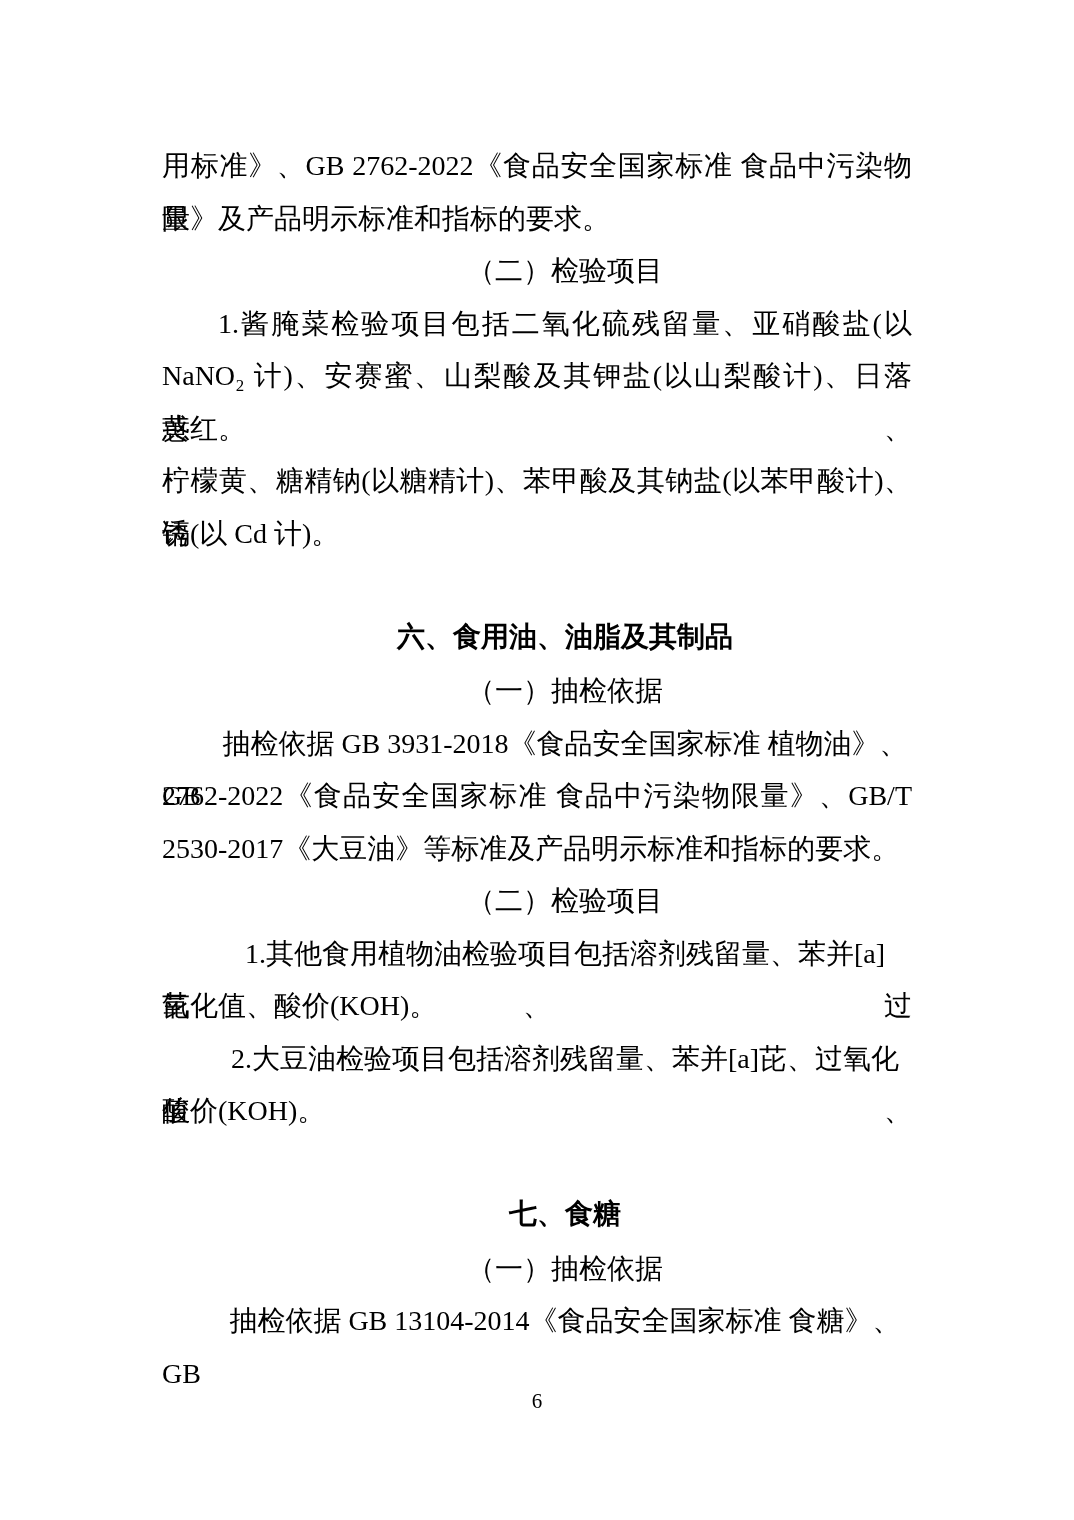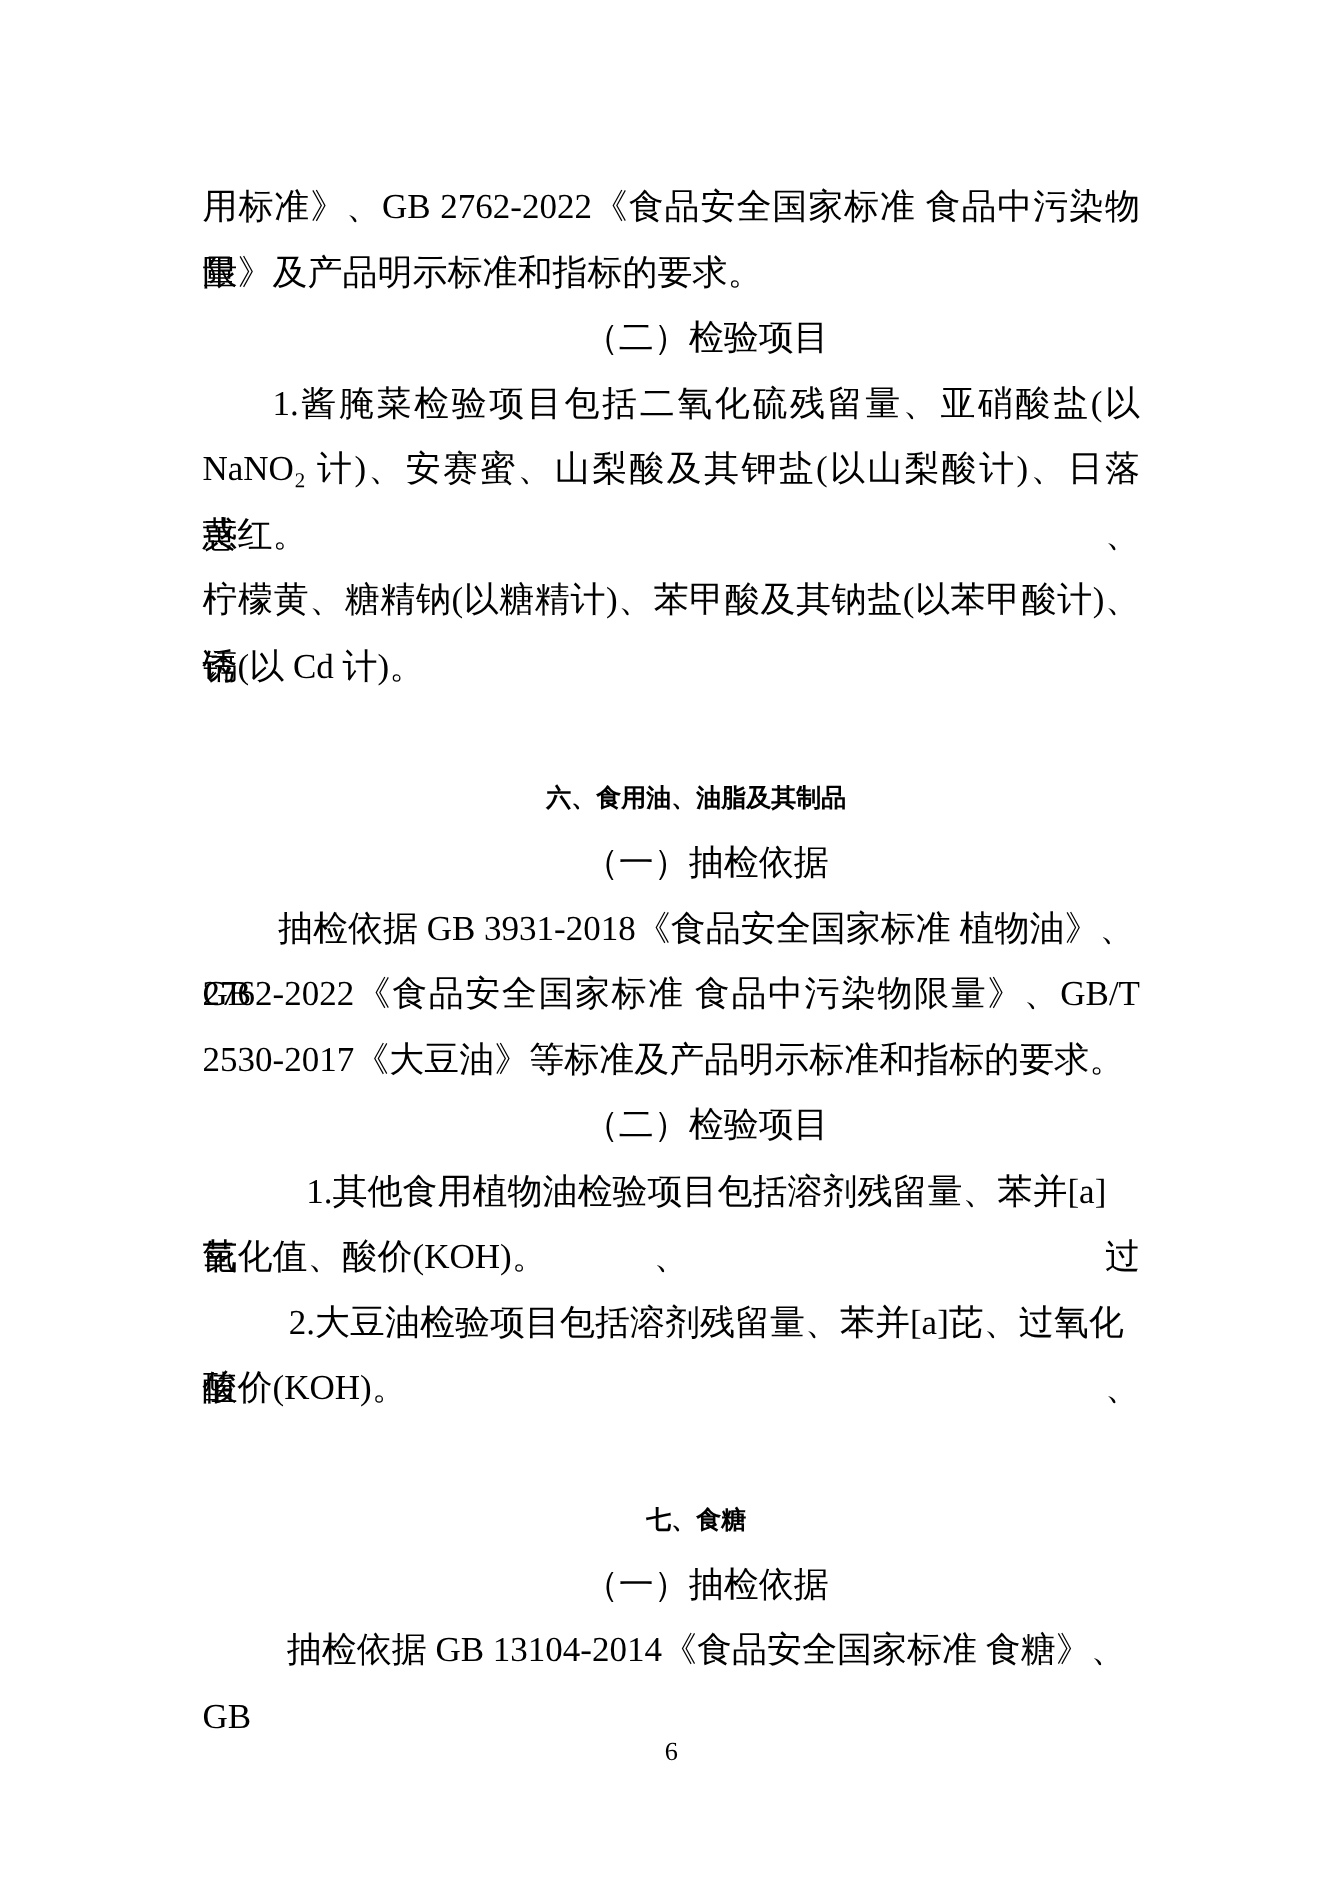--- a/index.html
+++ b/index.html
@@ -33,23 +33,23 @@
   
   .j {
     white-space: normal;
     text-align: justify;
     text-align-last: justify;
   }
   
   .ind { text-indent: 2em; text-align: center; }
   
   .h {
-    font-family: Liberation Serif, serif;
+    font-family: Liberation Mono, monospace;
     font-weight: bold;
-    font-size: 20px;
+    font-size: 28px;
   }
   .spacer { height: 52.5px; }
   .footer {
     position: absolute;
     top: 1390px;
     left: 0;
     width: 100%;
     text-align: center;
     font-family: "Liberation Serif", "DejaVu Serif", serif;
     font-size: 21px;

